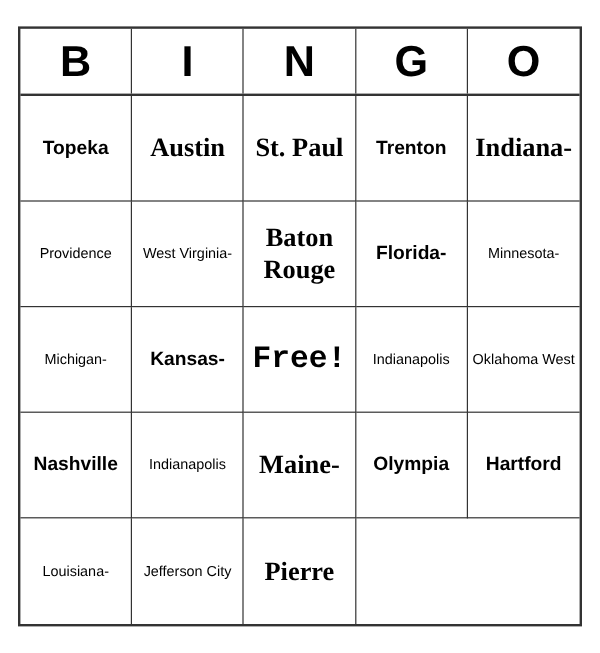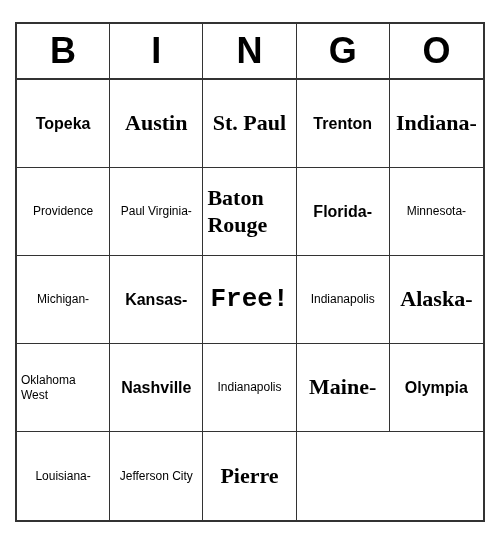--- a/index.html
+++ b/index.html
@@ -46,20 +46,21 @@
       grid-template-columns: repeat(5, 1fr);
       grid-template-rows: repeat(5, 1fr);
     }
 
     .bingo-cell {
       border-right: 1px solid #333;
       border-bottom: 1px solid #333;
       display: flex;
       align-items: center;
       justify-content: center;
+      text-align: center;
       padding: 4px;
       min-height: 88px;
     }
 
     .bingo-cell:nth-child(5n) {
       border-right: none;
     }
 
     .bingo-cell:nth-child(n+21) {
       border-bottom: none;
@@ -114,21 +115,21 @@
       <div class="bingo-cell">
         <span class="cell-medium">Trenton</span>
       </div>
       <div class="bingo-cell">
         <span class="cell-large">Indiana-</span>
       </div>
       <div class="bingo-cell">
         <span class="cell-small">Providence</span>
       </div>
       <div class="bingo-cell">
-        <span class="cell-small">Paul Virginia-</span>
+        <span class="cell-small">West Virginia-</span>
       </div>
       <div class="bingo-cell">
         <span class="cell-large">Baton Rouge</span>
       </div>
       <div class="bingo-cell">
         <span class="cell-medium">Florida-</span>
       </div>
       <div class="bingo-cell">
         <span class="cell-small">Minnesota-</span>
       </div>
@@ -138,38 +139,38 @@
       <div class="bingo-cell">
         <span class="cell-medium">Kansas-</span>
       </div>
       <div class="bingo-cell">
         <span class="cell-free">Free!</span>
       </div>
       <div class="bingo-cell">
         <span class="cell-small">Indianapolis</span>
       </div>
       <div class="bingo-cell">
-        <span class="cell-large">Alaska-</span>
-      </div>
-      <div class="bingo-cell">
         <span class="cell-small">Oklahoma West</span>
       </div>
       <div class="bingo-cell">
         <span class="cell-medium">Nashville</span>
       </div>
       <div class="bingo-cell">
         <span class="cell-small">Indianapolis</span>
       </div>
       <div class="bingo-cell">
         <span class="cell-large">Maine-</span>
       </div>
       <div class="bingo-cell">
         <span class="cell-medium">Olympia</span>
       </div>
       <div class="bingo-cell">
+        <span class="cell-medium">Hartford</span>
+      </div>
+      <div class="bingo-cell">
         <span class="cell-small">Louisiana-</span>
       </div>
       <div class="bingo-cell">
         <span class="cell-small">Jefferson City</span>
       </div>
       <div class="bingo-cell">
         <span class="cell-large">Pierre</span>
       </div>
     </div>
 </div>

